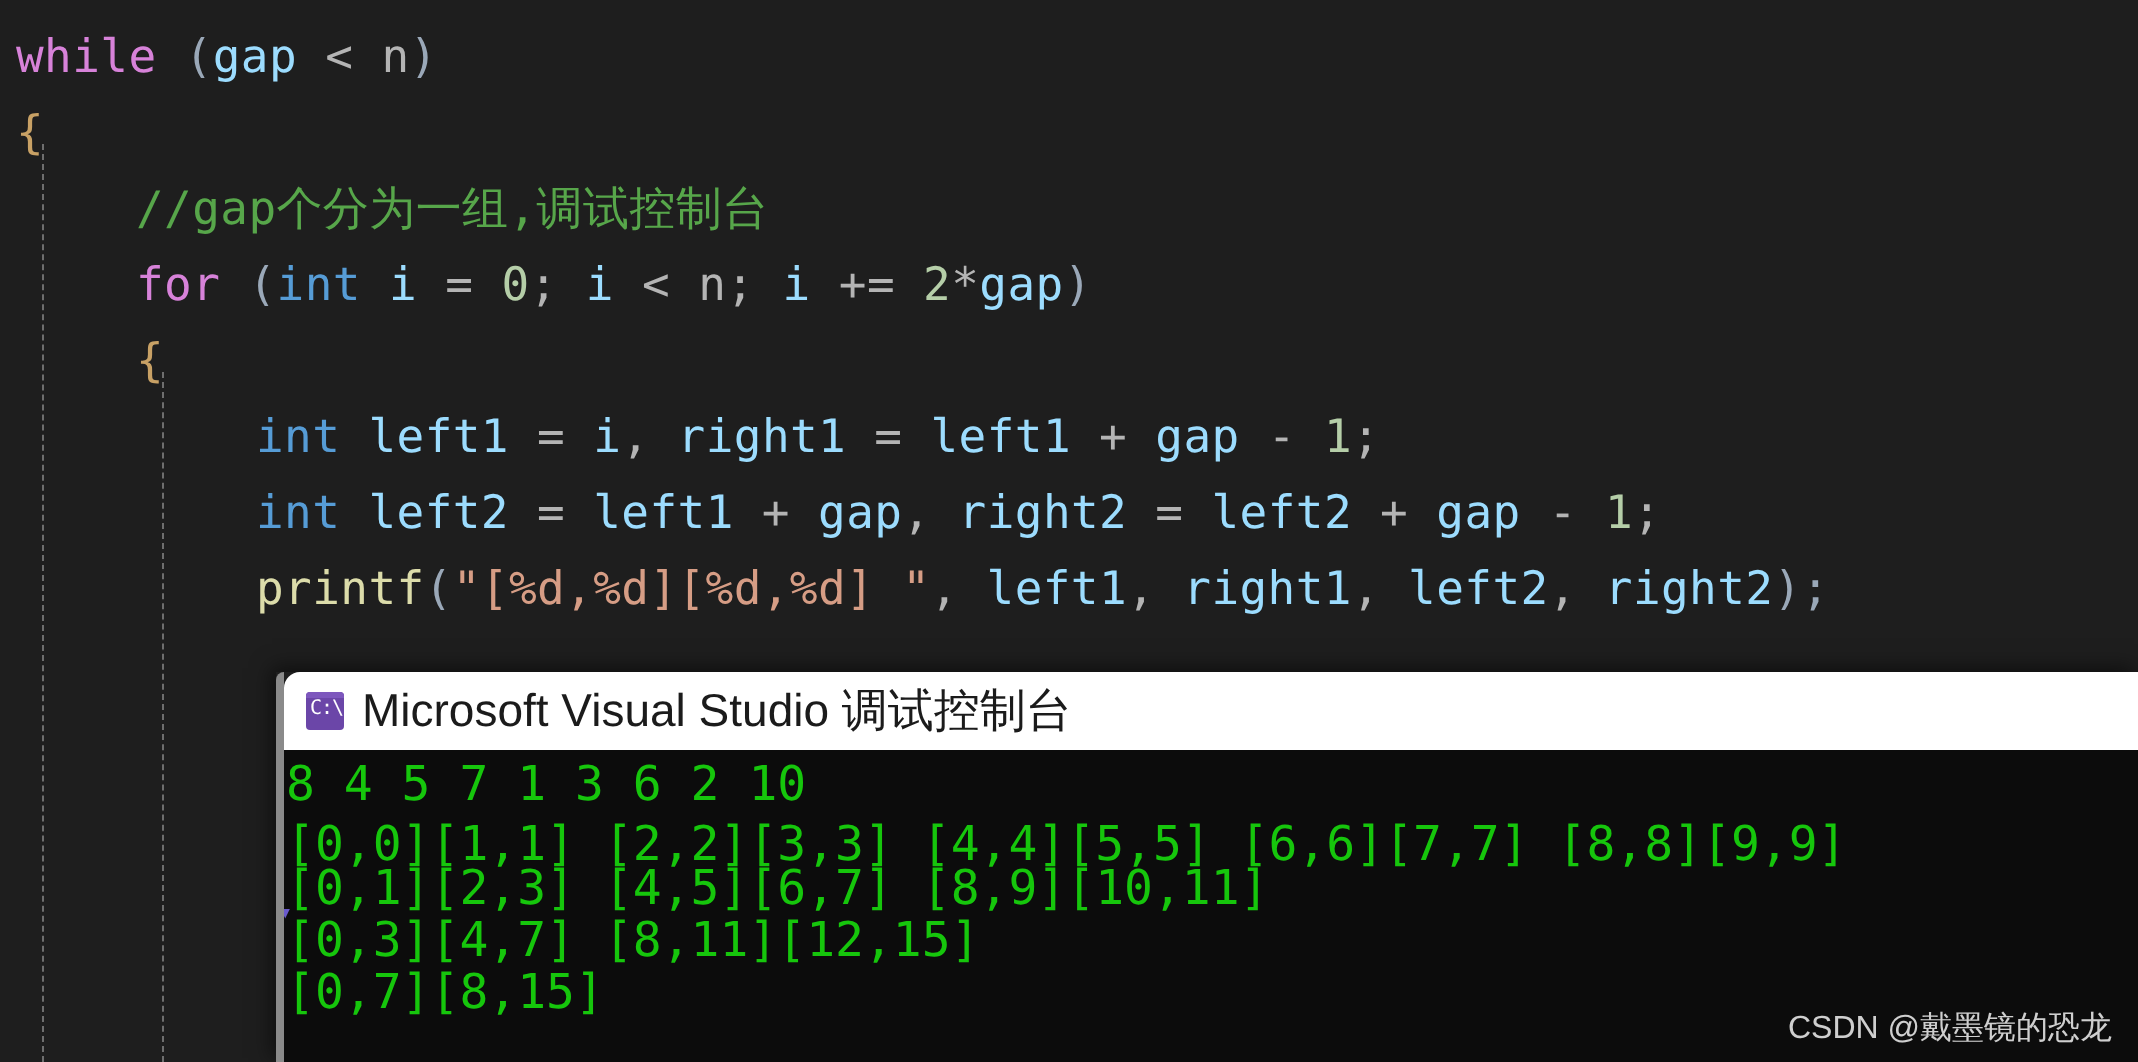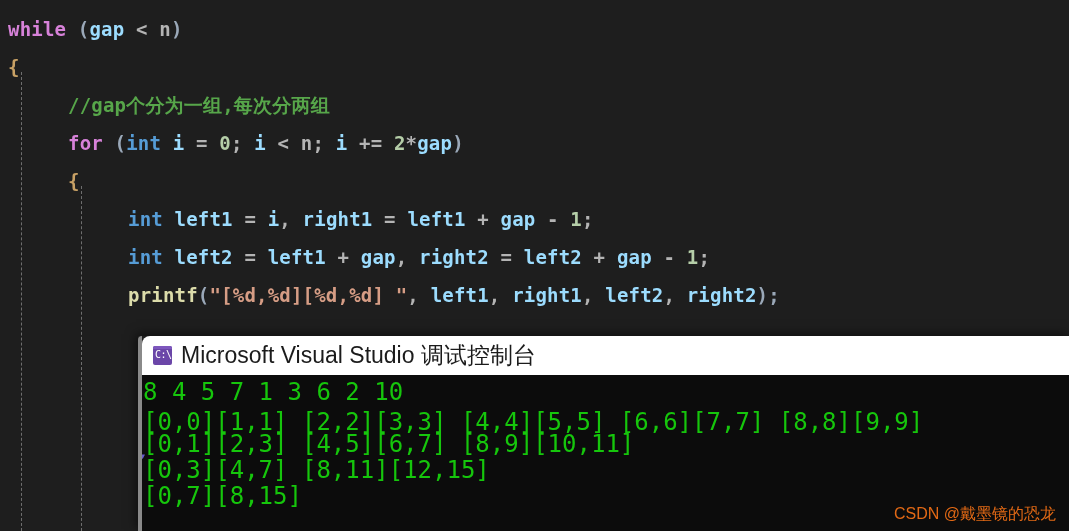--- a/index.html
+++ b/index.html
@@ -24,24 +24,23 @@
   }
 
   .code-line {
     position: absolute;
     left: 0;
     width: 100%;
     height: 38px;
     line-height: 38px;
     white-space: pre;
     font-family: "DejaVu Sans Mono", monospace;
-    font-size: 19px;
+    font-size: 23px;
     letter-spacing: 0.2px;
     color: #d4d4d4;
-    font-weight: bold;
   }
 
   .ind { display: inline-block; }
 
   
   .kw      { color: #d782d9; }
   .type    { color: #569cd6; }
   .var     { color: #9cdcfe; }
   .plain   { color: #b4b4b4; }
   .punct   { color: #9aa8b8; }
@@ -145,39 +144,39 @@
     color: #6a5acd;
     font-size: 12px;
     line-height: 14px;
   }
 
   
   #watermark {
     position: absolute;
     right: 13px;
     bottom: 6px;
-    color: #f97316;
+    color: #e5e5e5;
     font-family: "Liberation Sans", "DejaVu Sans", sans-serif;
     font-size: 16px;
     white-space: nowrap;
     opacity: 0.9;
   }
 </style>
 </head>
 <body>
 
 <div id="editor">
   <div id="indent-guides">
       <div class="guide" style="left: 21px; top: 72px; height: 459px;"></div>
       <div class="guide" style="left: 81px; top: 186px; height: 345px;"></div>
     </div>
   <div id="code-lines">
       <div class="code-line" style="top: 10px;"><span class="ind" style="width: 8px;"></span><span class="kw">while</span><span class="plain"> </span><span class="punct">(</span><span class="var">gap</span><span class="op"> &lt; </span><span class="plain">n</span><span class="punct">)</span></div>
       <div class="code-line" style="top: 48px;"><span class="ind" style="width: 8px;"></span><span class="brace">{</span></div>
-      <div class="code-line" style="top: 86px;"><span class="ind" style="width: 68px;"></span><span class="comment">//gap个分为一组,每次分两组</span></div>
+      <div class="code-line" style="top: 86px;"><span class="ind" style="width: 68px;"></span><span class="comment">//gap个分为一组,调试控制台</span></div>
       <div class="code-line" style="top: 124px;"><span class="ind" style="width: 68px;"></span><span class="kw">for</span><span class="plain"> </span><span class="punct">(</span><span class="type">int</span><span class="plain"> </span><span class="var">i</span><span class="op"> = </span><span class="num">0</span><span class="op">; </span><span class="var">i</span><span class="op"> &lt; </span><span class="plain">n</span><span class="op">; </span><span class="var">i</span><span class="op"> += </span><span class="num">2</span><span class="op">*</span><span class="var">gap</span><span class="punct">)</span></div>
       <div class="code-line" style="top: 162px;"><span class="ind" style="width: 68px;"></span><span class="brace">{</span></div>
       <div class="code-line" style="top: 200px;"><span class="ind" style="width: 128px;"></span><span class="type">int</span><span class="plain"> </span><span class="var">left1</span><span class="op"> = </span><span class="var">i</span><span class="op">, </span><span class="var">right1</span><span class="op"> = </span><span class="var">left1</span><span class="op"> + </span><span class="var">gap</span><span class="op"> - </span><span class="num">1</span><span class="op">;</span></div>
       <div class="code-line" style="top: 238px;"><span class="ind" style="width: 128px;"></span><span class="type">int</span><span class="plain"> </span><span class="var">left2</span><span class="op"> = </span><span class="var">left1</span><span class="op"> + </span><span class="var">gap</span><span class="op">, </span><span class="var">right2</span><span class="op"> = </span><span class="var">left2</span><span class="op"> + </span><span class="var">gap</span><span class="op"> - </span><span class="num">1</span><span class="op">;</span></div>
       <div class="code-line" style="top: 276px;"><span class="ind" style="width: 128px;"></span><span class="fn">printf</span><span class="punct">(</span><span class="str">"[%d,%d][%d,%d] "</span><span class="op">, </span><span class="var">left1</span><span class="op">, </span><span class="var">right1</span><span class="op">, </span><span class="var">left2</span><span class="op">, </span><span class="var">right2</span><span class="punct">);</span></div>
     </div>
 </div>
 
 <div id="console-window">
   <div id="console-edge"></div>

